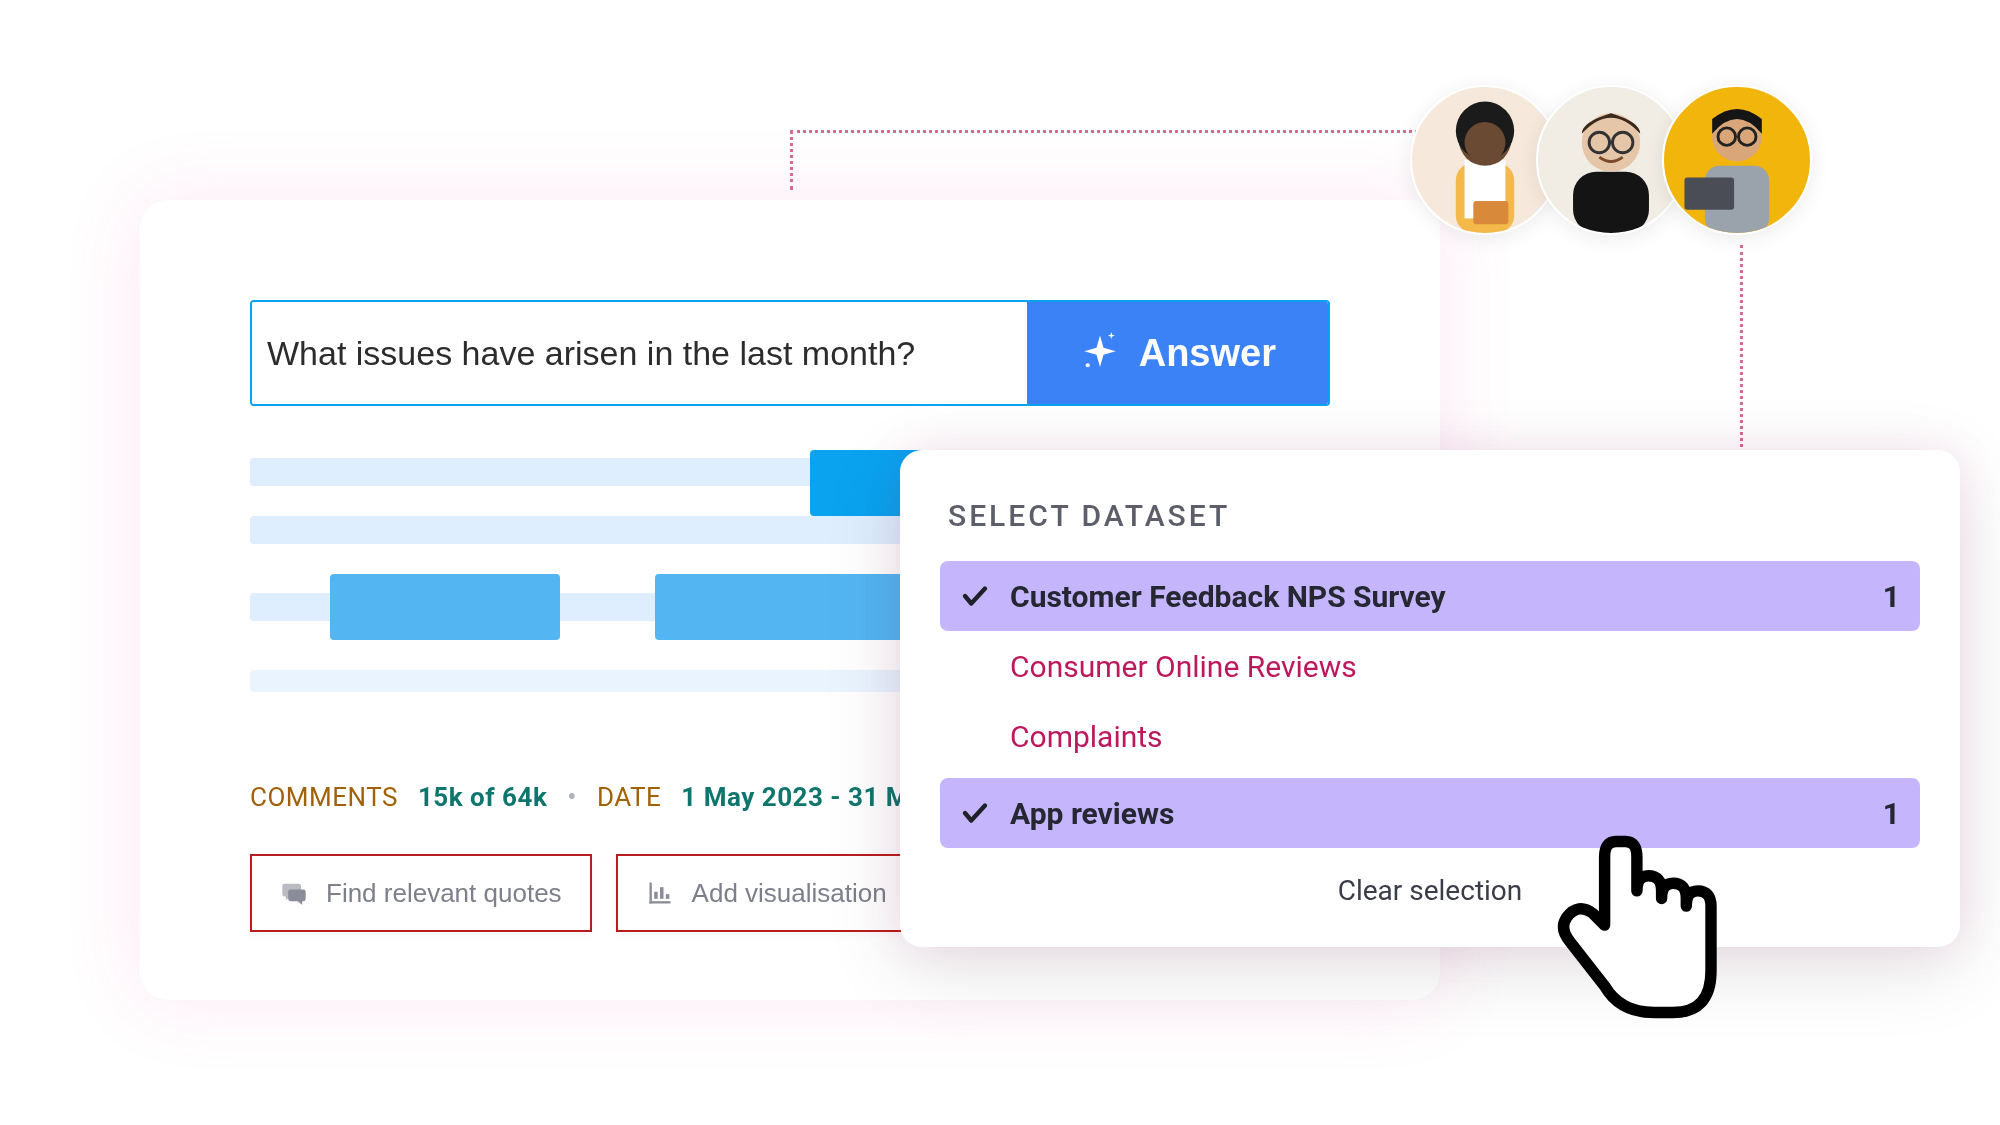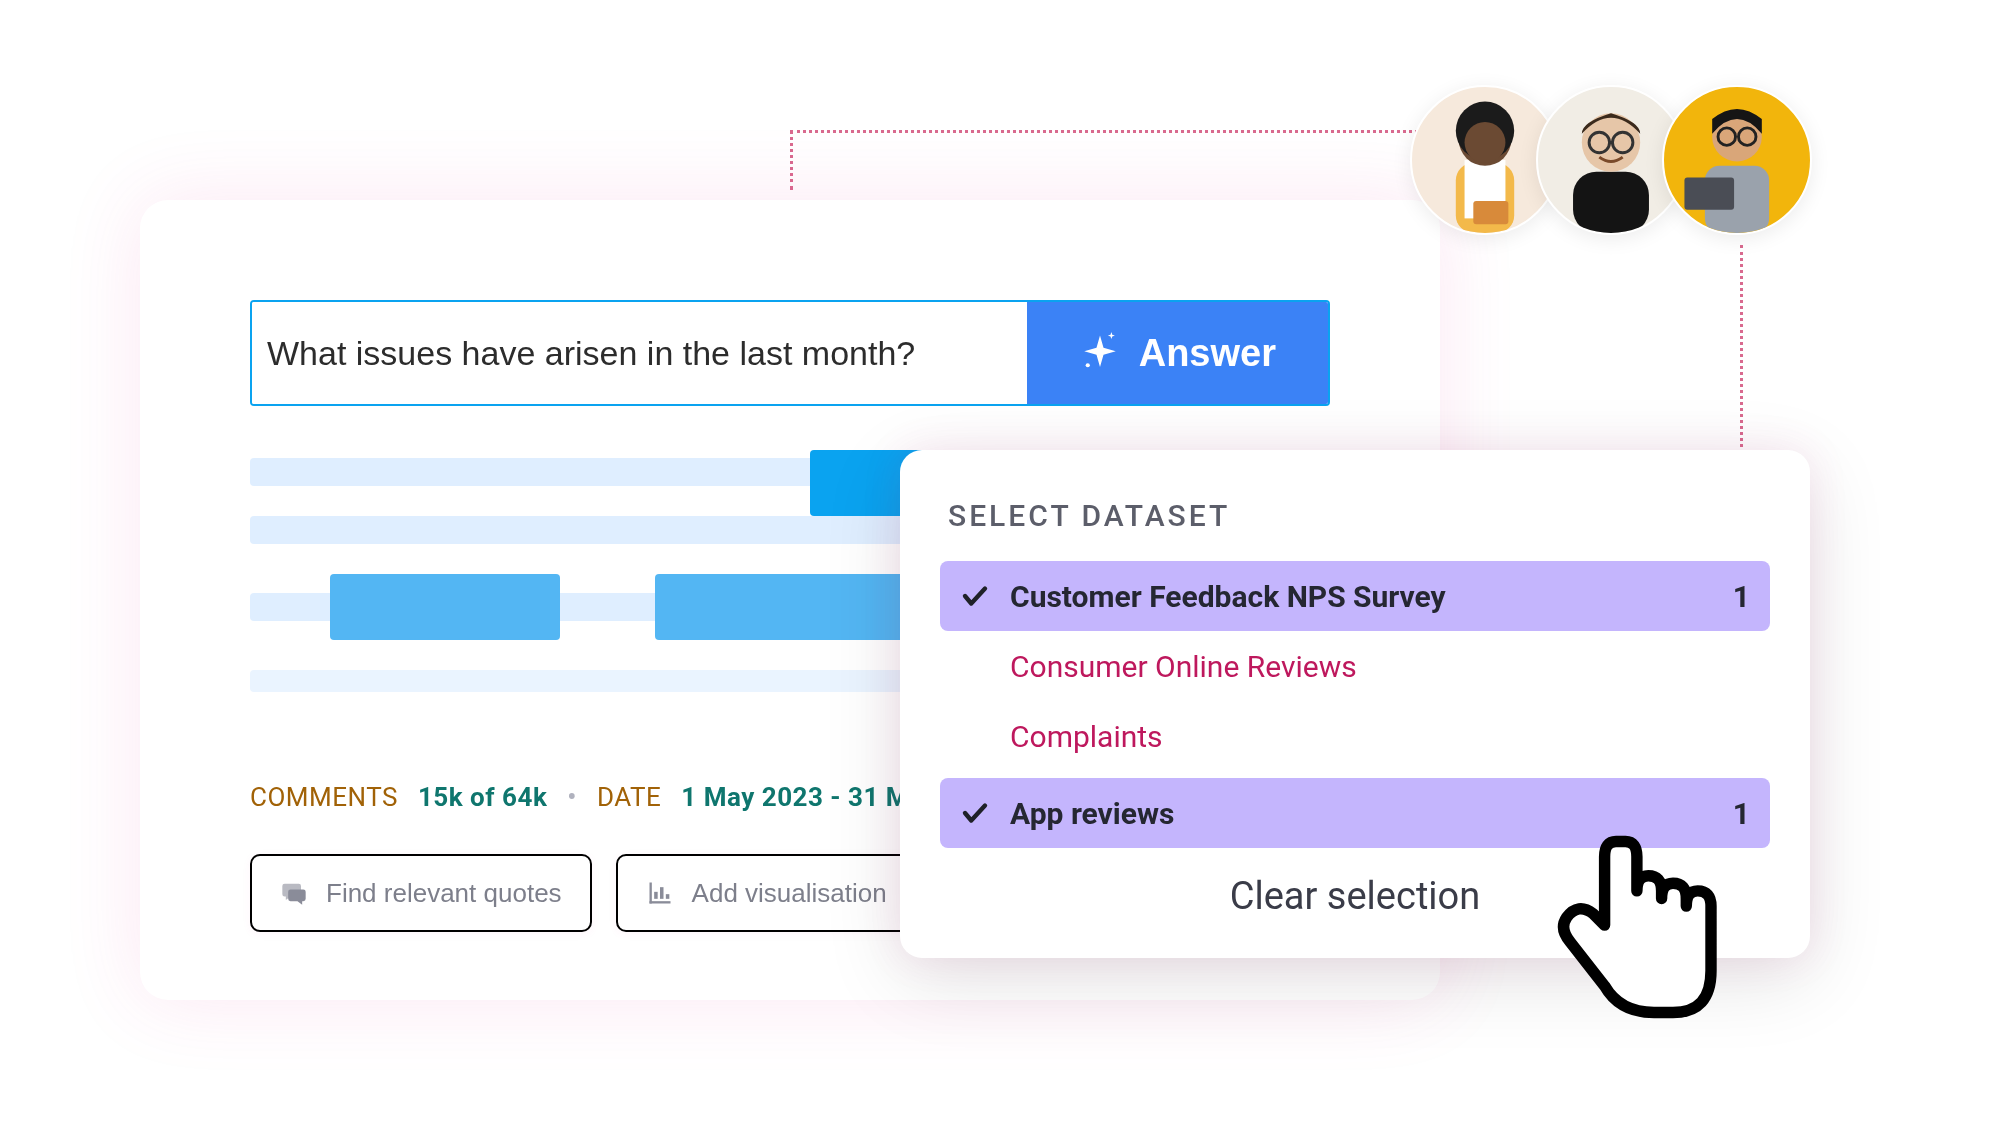--- a/index.html
+++ b/index.html
@@ -90,23 +90,23 @@
     .meta-row .value { color: #0f766e; font-weight: 700; }
     .meta-row .dot { color: #b0b2be; }
 
     
     .actions-row {
       margin-top: 42px;
       display: flex;
       gap: 24px;
     }
     .action-btn {
-      border: 2px solid #000000;
+      border: 2px solid #b91c1c;
       background: #fff;
-      border-radius: 10px;
+      border-radius: 0;
       height: 78px;
       padding: 3px 28px;
       display: flex;
       align-items: center;
       gap: 18px;
       font-size: 26px;
       color: #7d7f8b;
       font-weight: 500;
       cursor: pointer;
       box-shadow: 0 2px 10px rgba(227, 60, 160, 0.05);
@@ -160,21 +160,21 @@
       left: 1740px;
       height: 220px;
       border-left: 3px dotted #d96a8f;
     }
 
     
     .popover {
       position: absolute;
       left: 900px;
       top: 450px;
-      width: 910px;
+      width: 1060px;
       background: #fff;
       border-radius: 22px;
       box-shadow: 0 20px 80px rgba(0,0,0,0.12), 0 0 40px rgba(227, 60, 160, 0.1);
       padding: 48px 40px 40px 40px;
     }
     .popover-title {
       font-size: 30px;
       color: #5c5e6a;
       letter-spacing: 3px;
       font-weight: 500;
@@ -198,21 +198,21 @@
       color: #252732;
       margin-top: 7px;
     }
     .ds-check { width: 30px; height: 30px; flex-shrink: 0; }
     .ds-item:not(.sel) .ds-check { visibility: hidden; }
     .ds-name { flex: 1; }
     .ds-count { font-weight: 700; color: #252732; }
     .clear-sel {
       text-align: center;
       margin-top: 26px;
-      font-size: 38px;
+      font-size: 28px;
       color: #3a3c48;
       cursor: pointer;
     }
 
     
     .pointer-hand {
       position: absolute;
       left: 1540px;
       top: 822px;
       width: 190px;

